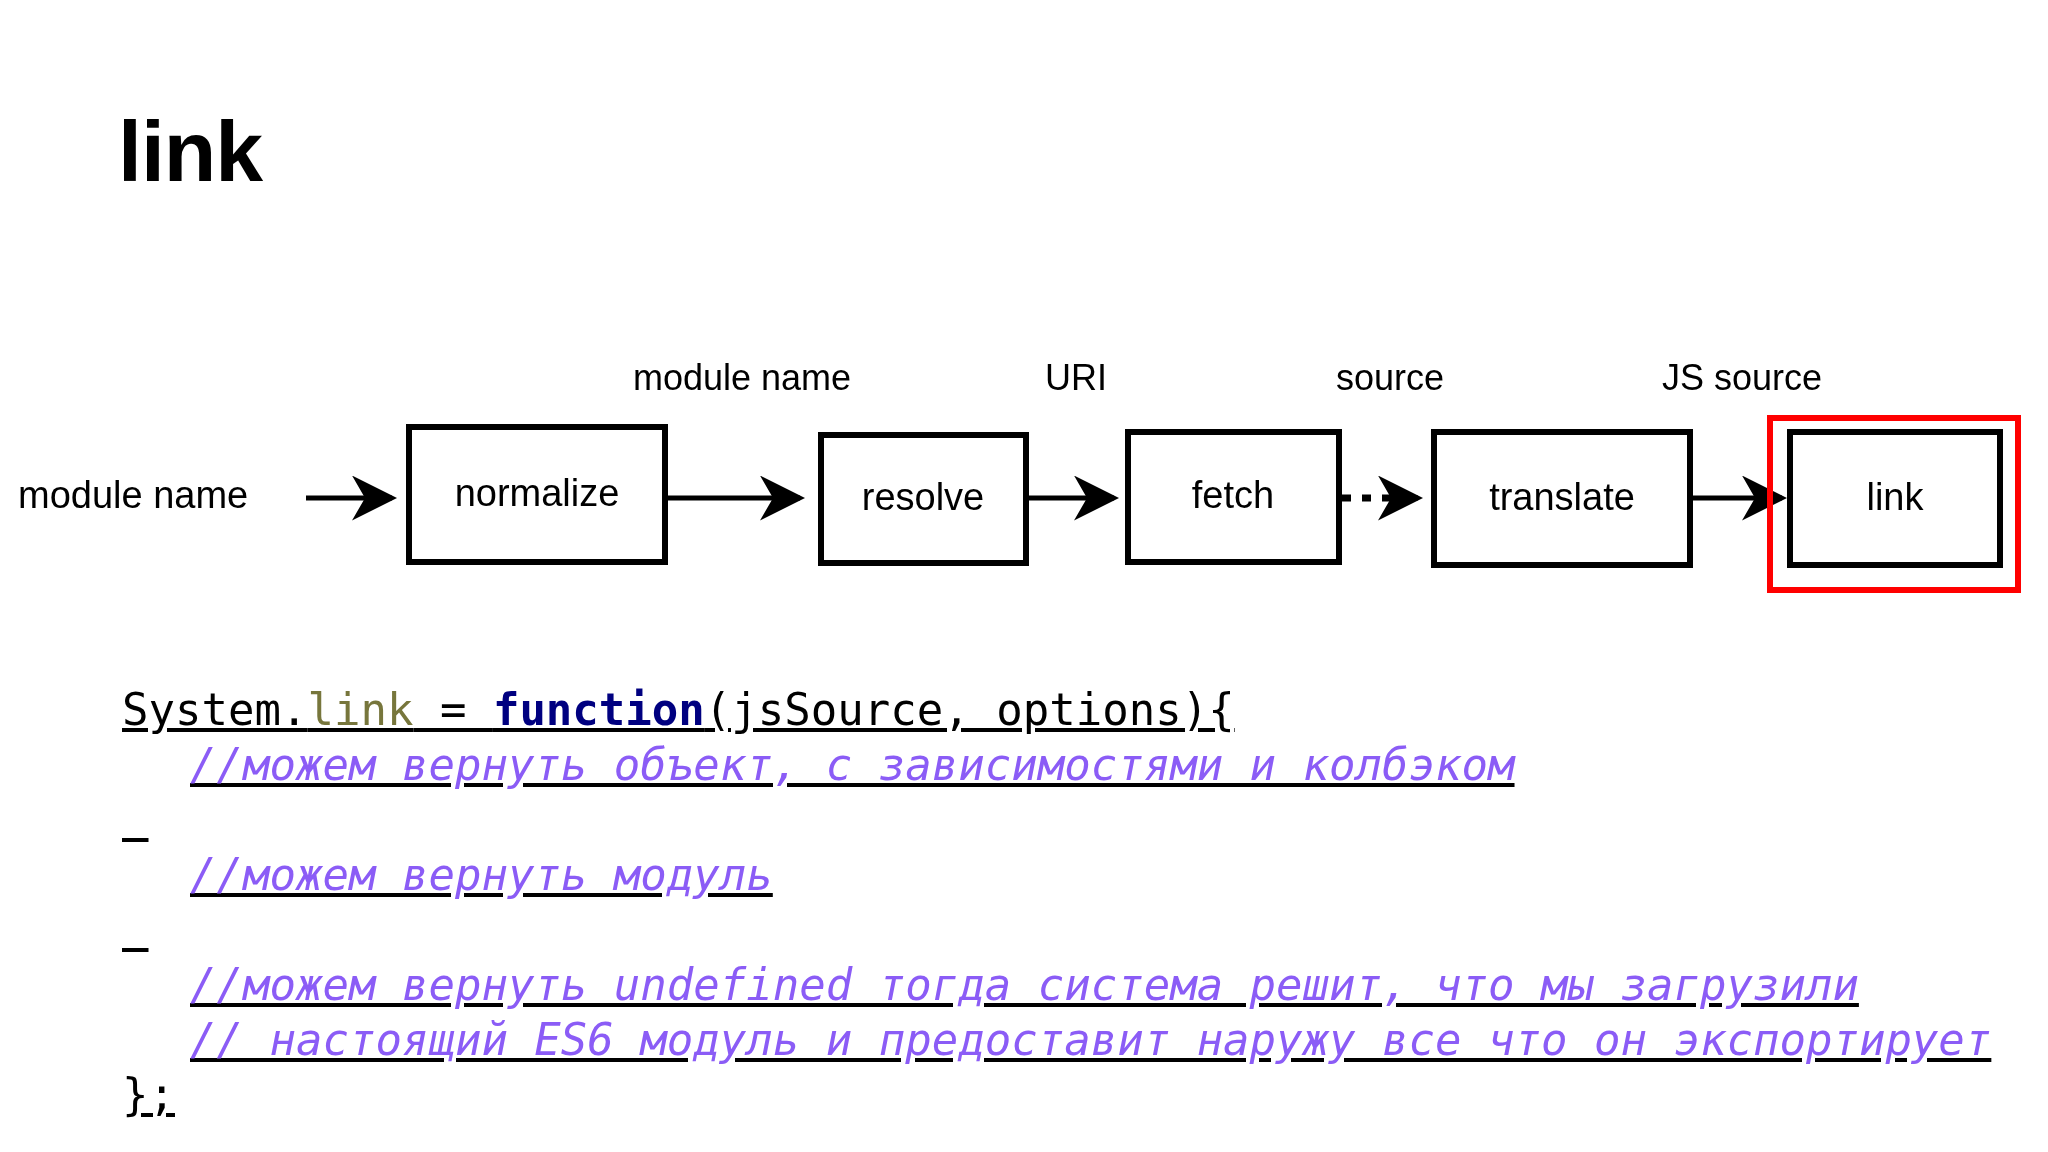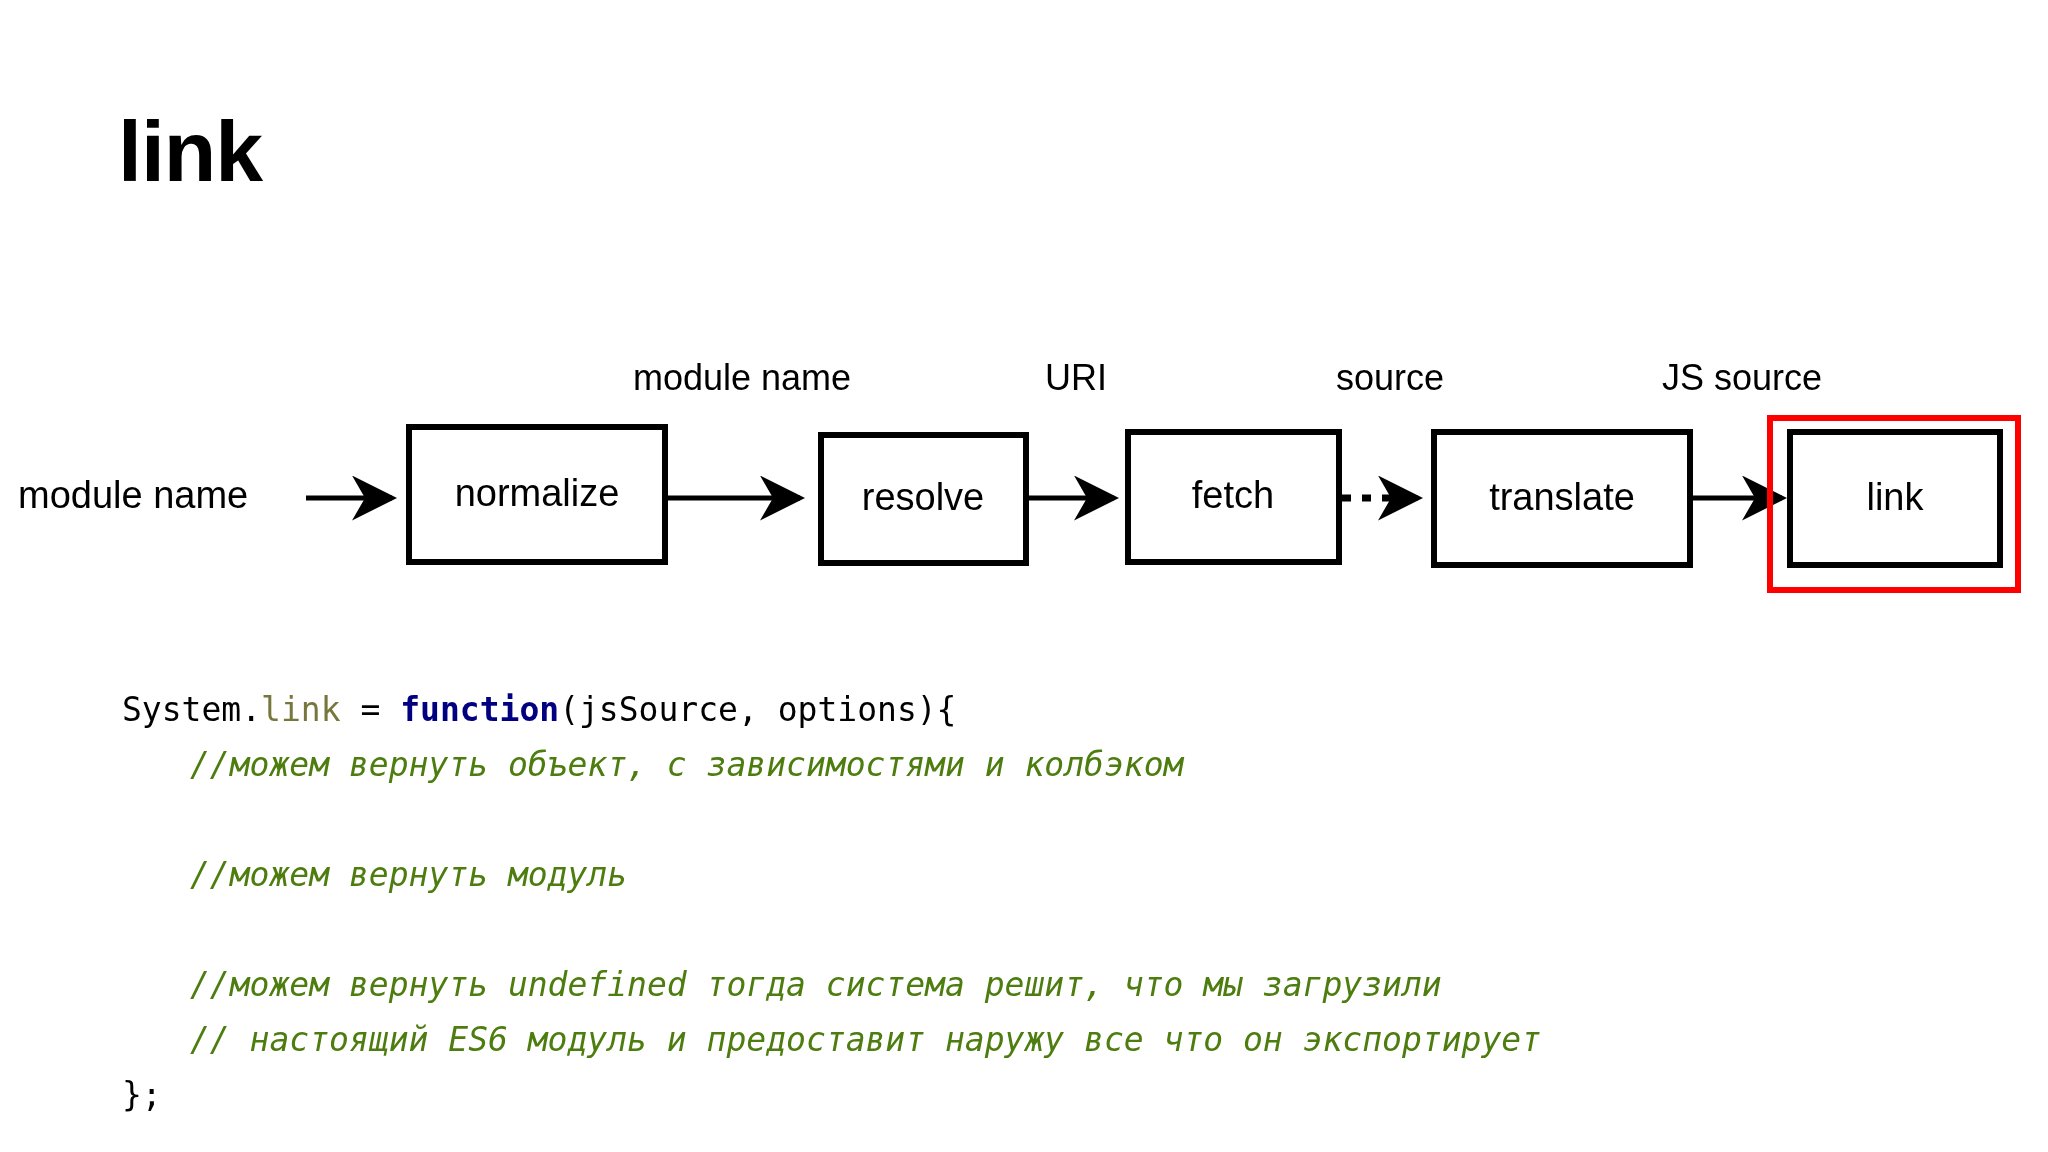--- a/index.html
+++ b/index.html
@@ -79,37 +79,38 @@
     stroke-linecap: butt;
     fill: none;
   }
 
   
   #code-block {
     position: absolute;
     left: 122px;
     top: 682px;
     font-family: "DejaVu Sans Mono", "Liberation Mono", monospace;
-    font-size: 33px;
+    font-size: 44px;
     line-height: 55px;
     color: #000000;
     white-space: pre;
+    text-decoration: underline;
   }
   .code-line {
     white-space: pre;
     height: 55px;
   }
   .code-line.blank {
     height: 55px;
   }
   .tok-plain   { color: #000000; }
   .tok-prop    { color: #77763c; }
   .tok-keyword { color: #000080; font-weight: 700; }
   .tok-comment {
-    color: #4d7c0f;
+    color: #8b5cf6;
     font-style: italic;
     font-family: "DejaVu Sans Mono", "Liberation Mono", monospace;
   }
   .indent { display: inline-block; width: 68px; }
 </style>
 </head>
 <body>
 
 <div id="slide-title">link</div>
 

